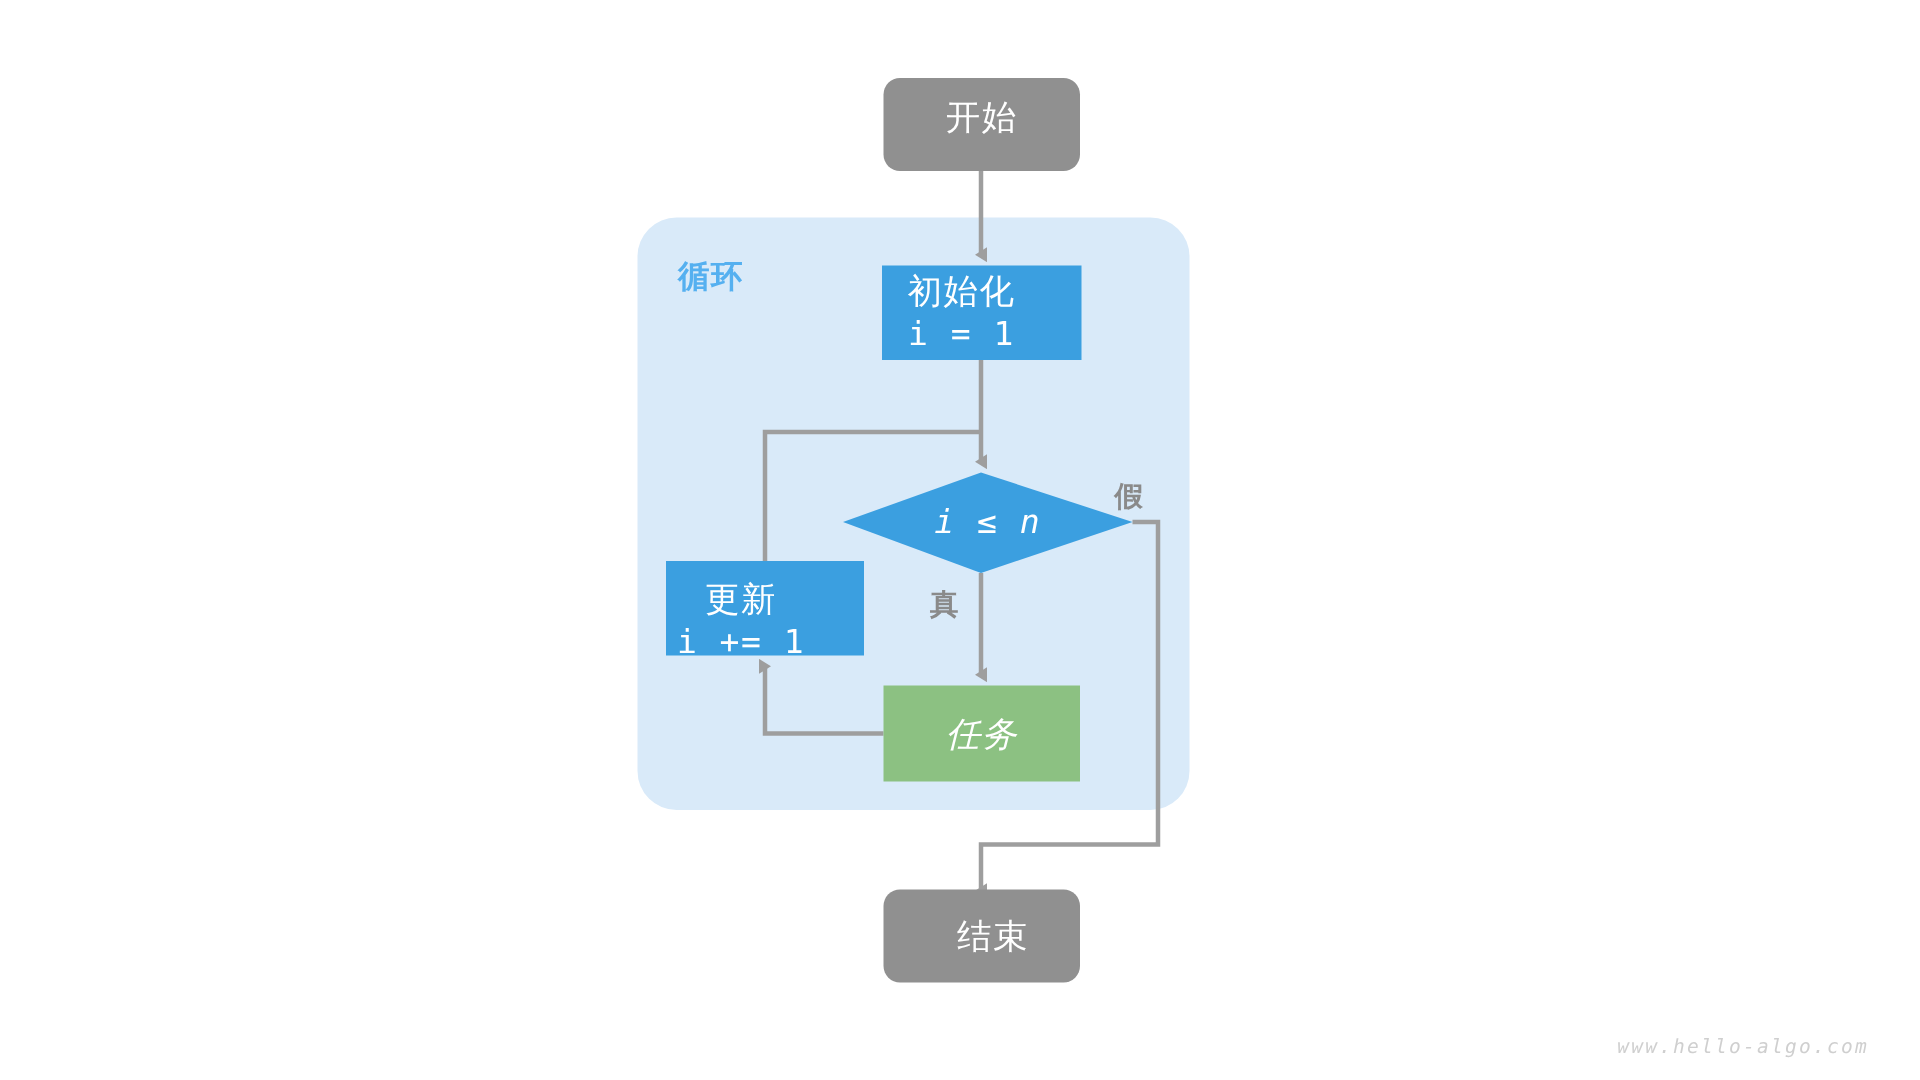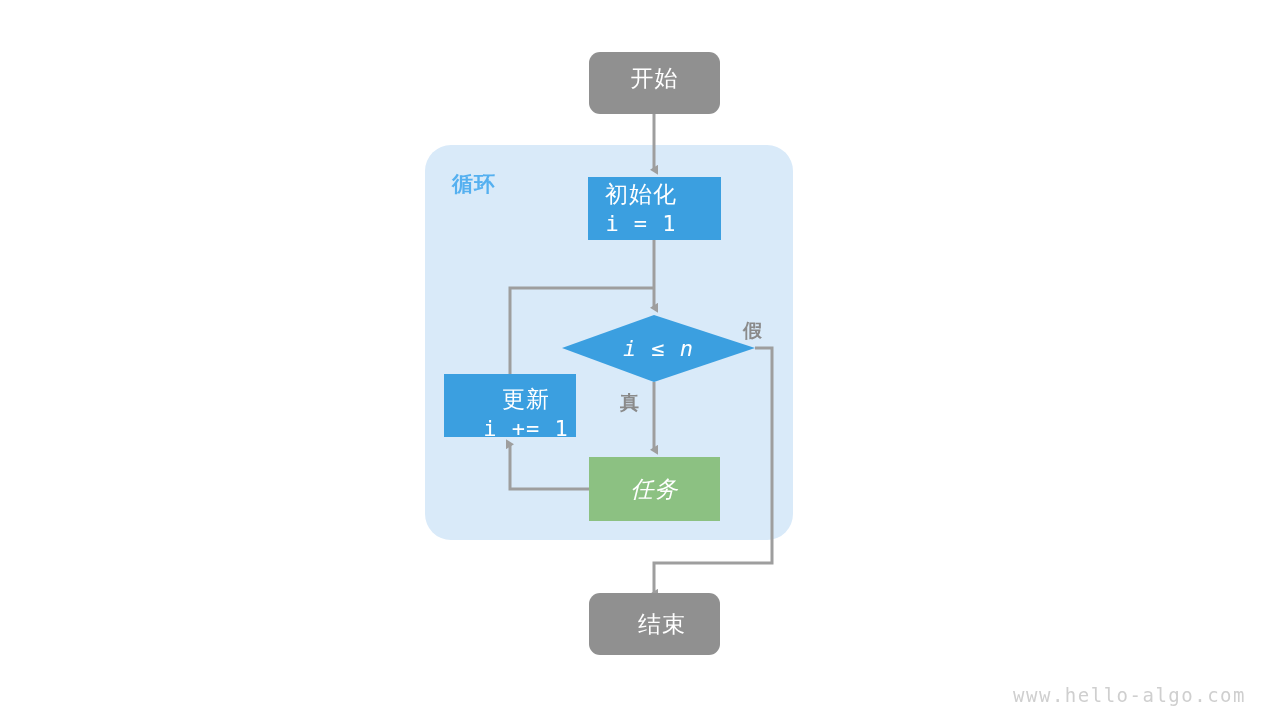--- a/index.html
+++ b/index.html
@@ -58,22 +58,23 @@
     font-weight: bold;
     letter-spacing: 1px;
     text-align: right;
   }
   .watermark {
     position: absolute;
     right: 34px;
     bottom: 14px;
     color: #cfcfcf;
     font-family: "DejaVu Sans Mono", "Liberation Mono", monospace;
-    font-size: 19px;
+    font-size: 13px;
     letter-spacing: 1.5px;
+    font-style: italic;
   }
 </style>
 </head>
 <body>
 
 <svg id="canvas" viewBox="0 0 1280 720">
 
   <defs>
     <marker id="arrow" markerWidth="10" markerHeight="10" refX="5.2" refY="4" orient="auto" markerUnits="userSpaceOnUse">
       <path d="M0,0 L10,0 L5,8 z" fill="#9e9e9e"></path>
@@ -115,21 +116,21 @@
 
 <div class="node-label" style="left:588px; top:177px; width:106px; height:63px;">
   <span class="cjk">初始化</span>
   <span class="mono">i = 1</span>
 </div>
 
 <div class="node-label" style="left:562px; top:315px; width:193px; height:67px;font-style:italic;">
   <span class="mono">i ≤ n</span>
 </div>
 
-<div class="node-label" style="left:460px; top:374px; width:132px; height:79px;">
+<div class="node-label" style="left:428px; top:374px; width:132px; height:79px;">
   <span class="cjk">更新</span>
   <span class="mono">i += 1</span>
 </div>
 
 <div class="node-label" style="left:589px; top:457px; width:131px; height:64px;font-style:italic;">
   <span class="cjk">任务</span>
 </div>
 
 <div class="node-label" style="left:589px; top:593px; width:146px; height:62px;">
   <span class="cjk">结束</span>

